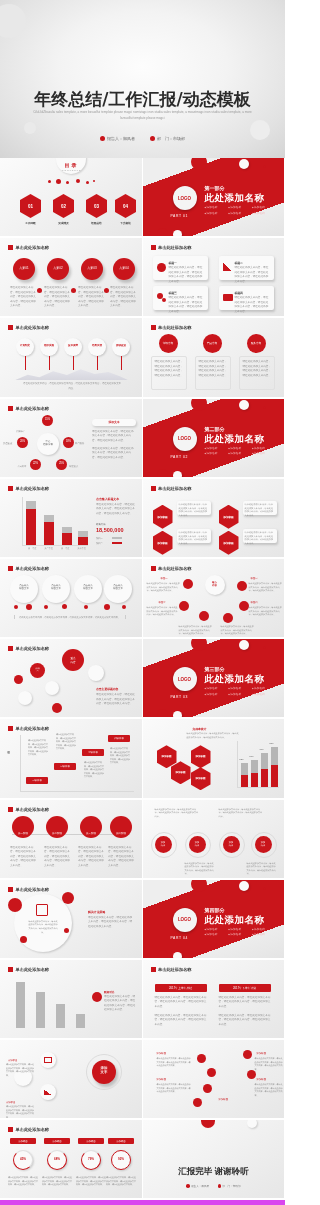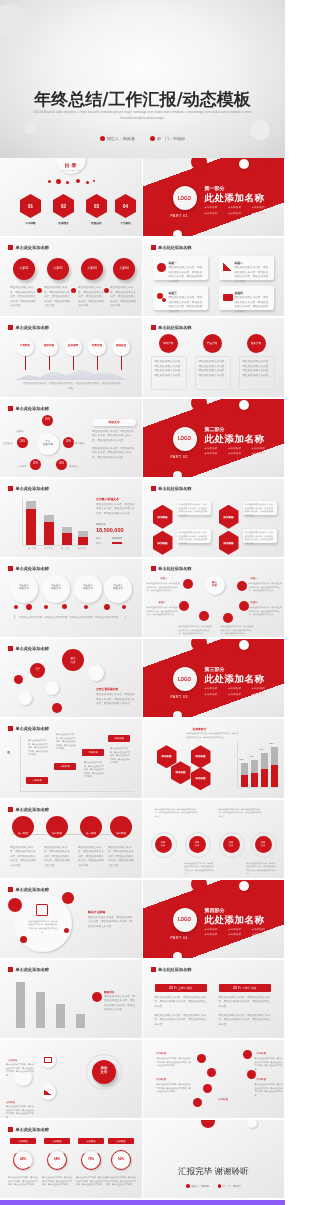--- a/index.html
+++ b/index.html
@@ -2,21 +2,21 @@
 <html><head>
 <meta charset="utf-8">
 <style>
   * { box-sizing: border-box; margin: 0; padding: 0; }
   html, body {
     width: 285px; height: 1205px;
     background: #ffffff;
     font-family: "Liberation Sans", "DejaVu Sans", sans-serif;
     overflow: hidden;
   }
-  .page { width: 285px; height: 1205px; position: relative; background:#8b5cf6; }
+  .page { width: 285px; height: 1205px; position: relative; background:#d946ef; }
 
   
   .cover {
     width: 285px; height: 158px; position: relative;
     background: radial-gradient(ellipse at 50% 42%, #fdfdfd 0%, #f3f3f3 42%, #e2e2e2 78%, #d4d4d4 100%);
     overflow: hidden;
   }
   .cover-deco { position:absolute; border-radius:50%; }
   .cover .hexrow { position:absolute; top:18px; left:0; width:285px; text-align:center; }
   .hex {
@@ -691,21 +691,21 @@
         <div style="position:absolute;left:111px;top:37px;width:20px;text-align:center;font-size:3px;color:#c9151b;font-weight:bold;">92%</div>
         <div class="tiny" style="position:absolute;left:8px;top:56px;width:30px;font-size:2px;">请在此处添加文本内容，请在此处添加文本内容，请在此处添加文本内容，请在此处添加文本内容。</div>
         <div class="tiny" style="position:absolute;left:42px;top:56px;width:30px;font-size:2px;">请在此处添加文本内容，请在此处添加文本内容，请在此处添加文本内容，请在此处添加文本内容。</div>
         <div class="tiny" style="position:absolute;left:76px;top:56px;width:30px;font-size:2px;">请在此处添加文本内容，请在此处添加文本内容，请在此处添加文本内容，请在此处添加文本内容。</div>
         <div class="tiny" style="position:absolute;left:106px;top:56px;width:30px;font-size:2px;">请在此处添加文本内容，请在此处添加文本内容，请在此处添加文本内容，请在此处添加文本内容。</div>
       </div>
 
       <div class="slide">
         <div class="c redc" style="width:14px;height:14px;left:58px;top:-6px;"></div>
         <div class="c whc" style="width:10px;height:10px;left:104px;top:-2px;"></div>
-        <div style="position:absolute;left:0;top:46px;width:142px;text-align:center;font-size:8.5px;font-weight:normal;color:#2b2b2b;">汇报完毕   谢谢聆听</div>
+        <div style="position:absolute;left:0;top:46px;width:142px;text-align:center;font-size:8.5px;font-weight:bold;color:#2b2b2b;">汇报完毕   谢谢聆听</div>
         <div style="position:absolute;left:0;top:64px;width:142px;text-align:center;font-size:2.6px;color:#777;">
           <span style="margin:0 4px;"><i style="display:inline-block;width:3.5px;height:3.5px;border-radius:50%;background:#c9151b;vertical-align:-.5px;margin-right:1px;"></i><span>报告人：御风者</span></span>
           <span style="margin:0 4px;"><i style="display:inline-block;width:3.5px;height:3.5px;border-radius:50%;background:#c9151b;vertical-align:-.5px;margin-right:1px;"></i><span>部　门：市场部</span></span>
         </div>
       </div>
     </div>
 
   </div>
 </div>
 

